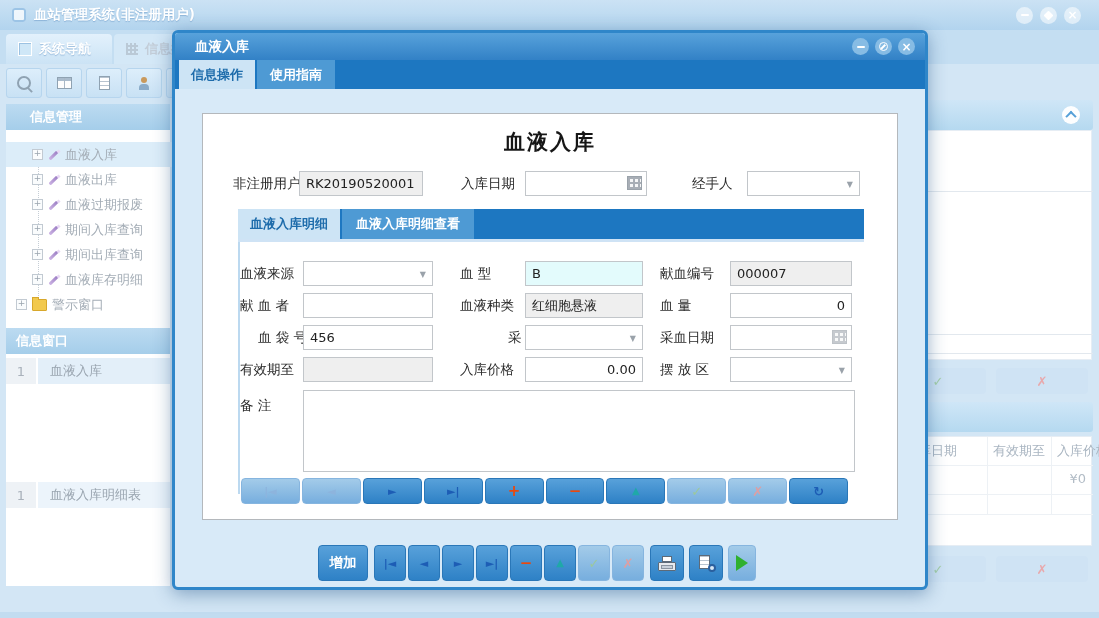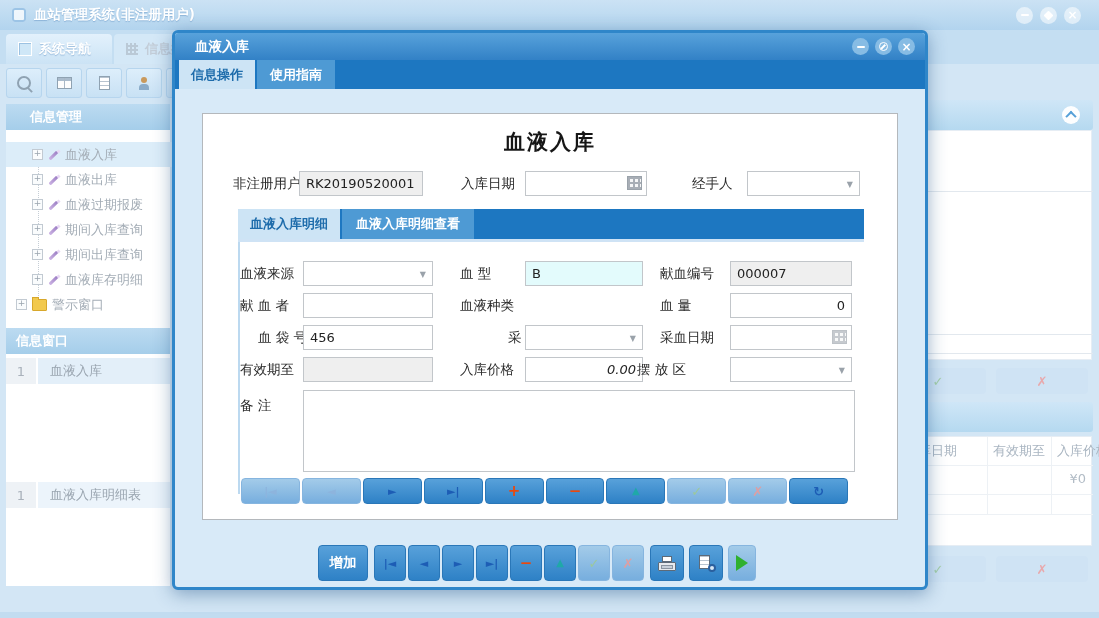--- a/index.html
+++ b/index.html
@@ -339,41 +339,42 @@
         <span class="dda">▼</span>
       </div>
       <span class="lbl" style="left:257px;top:147px;">血 型</span>
       <div class="field cyan" style="left:322px;top:147px;width:118px;">B</div>
       <span class="lbl" style="left:457px;top:147px;">献血编号</span>
       <div class="field ro" style="left:527px;top:147px;width:122px;">000007</div>
 
       <span class="lbl" style="left:37px;top:179px;">献 血 者</span>
       <div class="field" style="left:100px;top:179px;width:130px;"></div>
       <span class="lbl" style="left:257px;top:179px;">血液种类</span>
+      <div class="field ro" style="left:322px;top:179px;width:118px;">红细胞悬液</div>
       <span class="lbl" style="left:457px;top:179px;">血 量</span>
       <div class="field num" style="left:527px;top:179px;width:122px;">0</div>
 
       <span class="lbl" style="left:37px;top:211px;margin-left:18px;">血 袋 号</span>
       <div class="field" style="left:100px;top:211px;width:130px;">456</div>
       <span class="lbl" style="left:257px;top:211px;margin-left:48px;">采 血 者</span>
       <div class="field" style="left:322px;top:211px;width:118px;">
         <span></span>
         <span class="dda">▼</span>
       </div>
       <span class="lbl" style="left:457px;top:211px;">采血日期</span>
       <div class="field" style="left:527px;top:211px;width:122px;">
         <span></span>
         <span class="cal dim"></span>
       </div>
 
       <span class="lbl" style="left:37px;top:243px;">有效期至</span>
       <div class="field ro" style="left:100px;top:243px;width:130px;"></div>
       <span class="lbl" style="left:257px;top:243px;">入库价格</span>
-      <div class="field num" style="left:322px;top:243px;width:118px;font-style:italic;">0.00</div>
-      <span class="lbl" style="left:434px;top:243px;">摆 放 区</span>
+      <div class="field num" style="left:322px;top:243px;width:118px;">0.00</div>
+      <span class="lbl" style="left:457px;top:243px;">摆 放 区</span>
       <div class="field" style="left:527px;top:243px;width:122px;">
         <span></span>
         <span class="dda">▼</span>
       </div>
 
       <span class="lbl" style="left:37px;top:279px;">备 注</span>
       <div class="f-textarea" style="left:100px;top:276px;width:550px;height:80px;"></div>
 
       <div class="navstrip">
         <div class="navbtn light">

